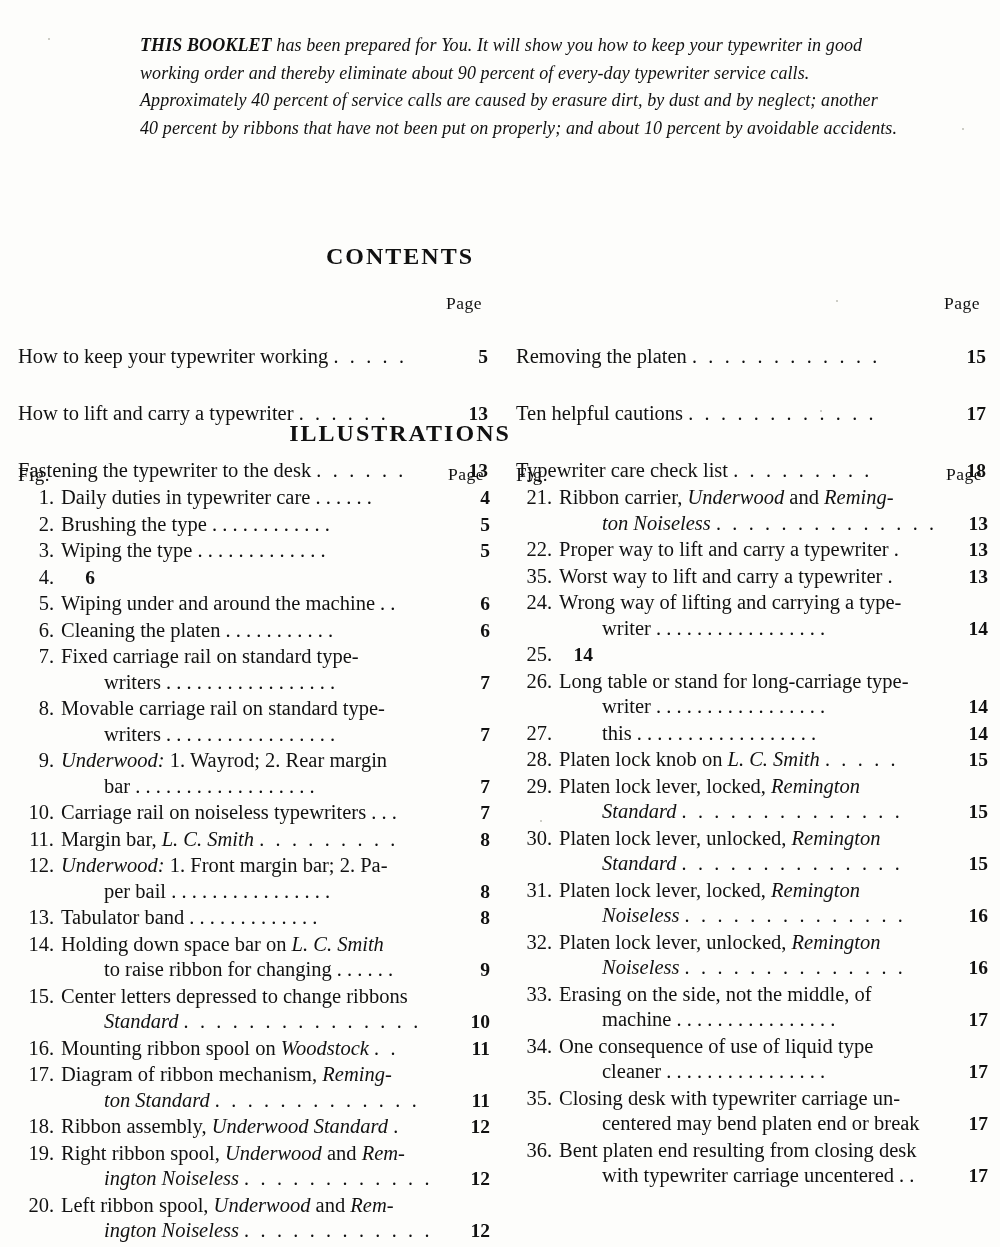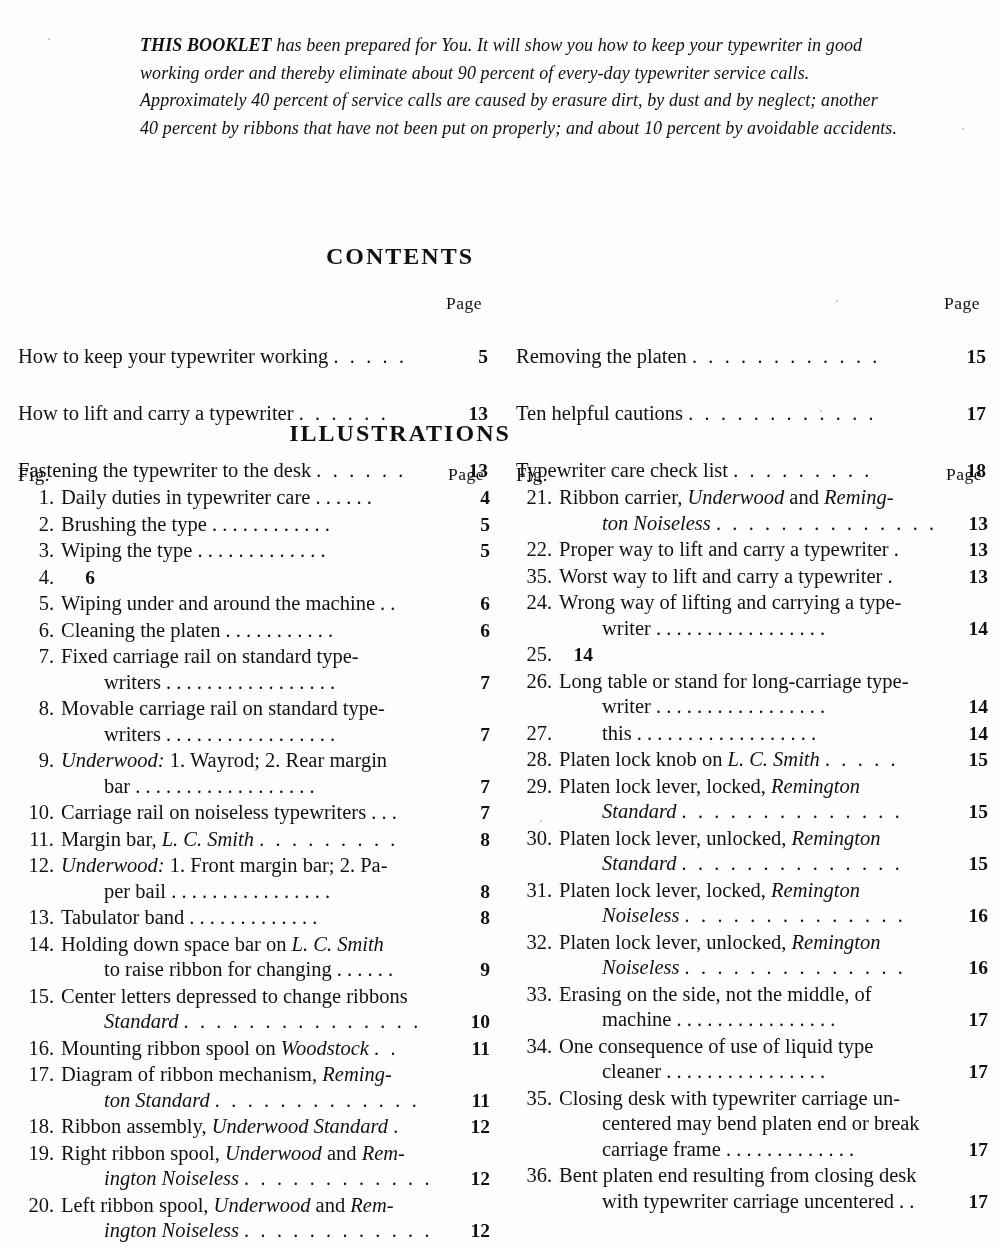--- a/index.html
+++ b/index.html
@@ -443,21 +443,21 @@
         </div>
 
       <div class="entry">
           <span class="num">34.</span>
           <span class="txt"><span>One consequence of use of liquid type</span><span class="sub">cleaner . . . . . . . . . . . . . . . .</span></span>
           <span class="pg" style="align-self:flex-end;">17</span>
         </div>
 
       <div class="entry">
           <span class="num">35.</span>
-          <span class="txt"><span>Closing desk with typewriter carriage un-</span><span class="sub">centered may bend platen end or break</span><span class="sub">carriage frame . . . . . . . . . . . . .</span></span>
+          <span class="txt"><span>Closing desk with typewriter carriage un-</span><span class="sub">centered may bend platen end or break</span></span>
           <span class="pg" style="align-self:flex-end;">17</span>
         </div>
 
       <div class="entry">
           <span class="num">36.</span>
           <span class="txt"><span>Bent platen end resulting from closing desk</span><span class="sub">with typewriter carriage uncentered . .</span></span>
           <span class="pg" style="align-self:flex-end;">17</span>
         </div>
 
     </div>

